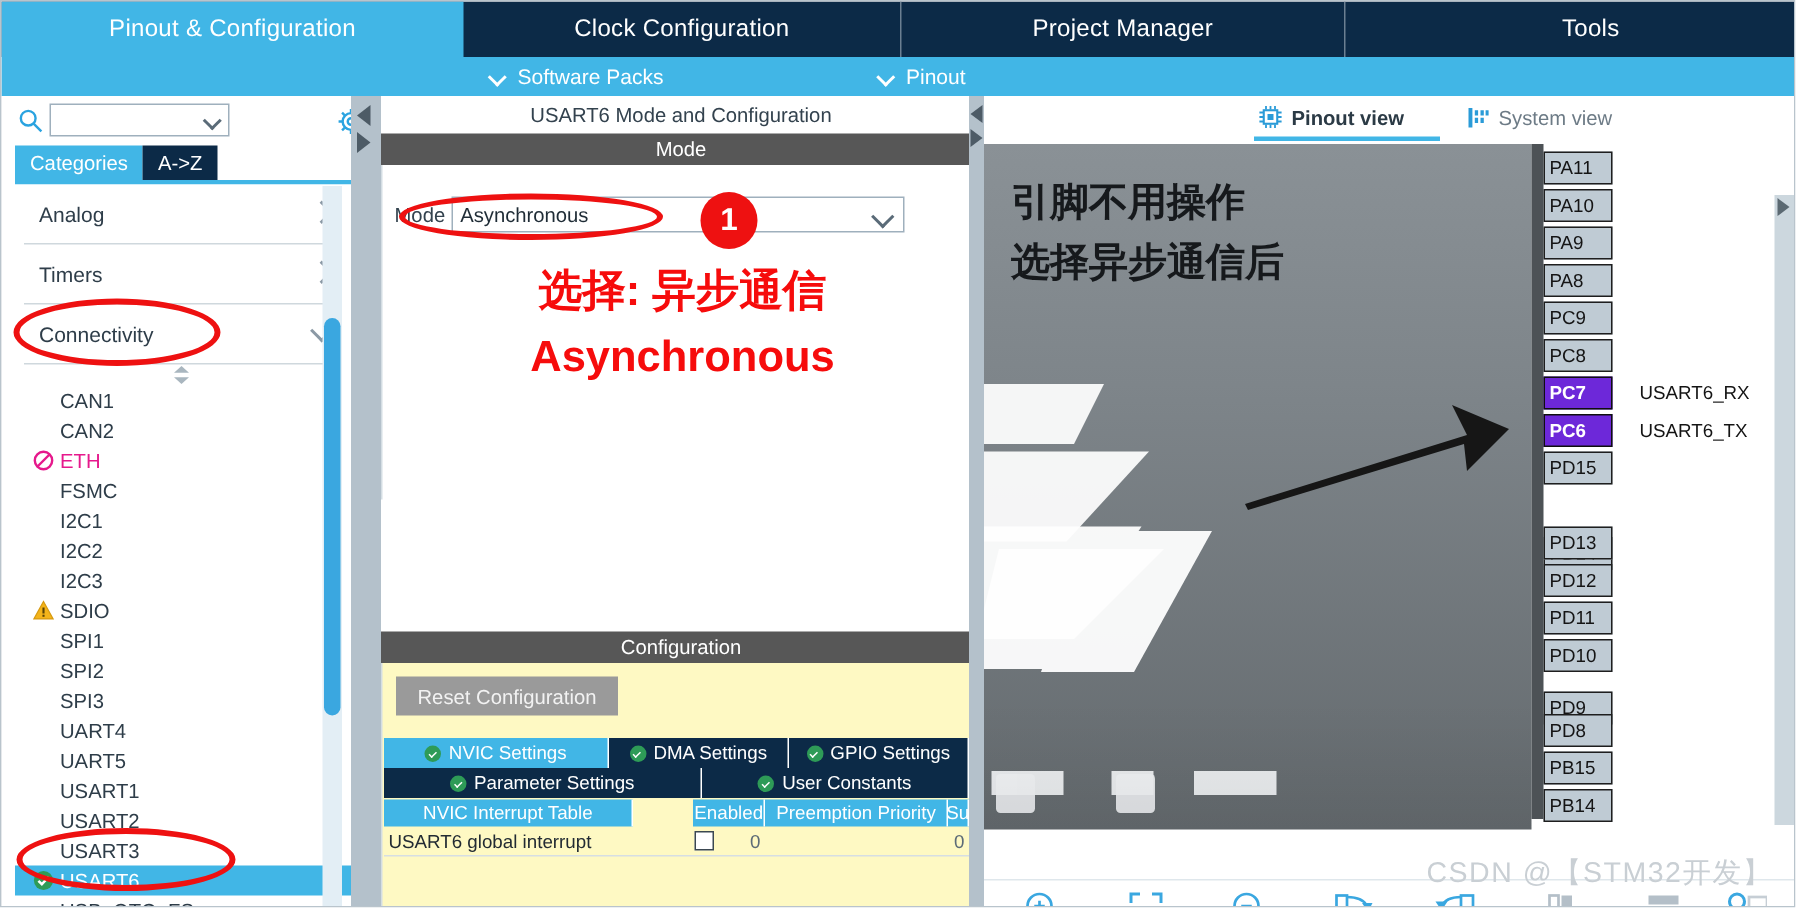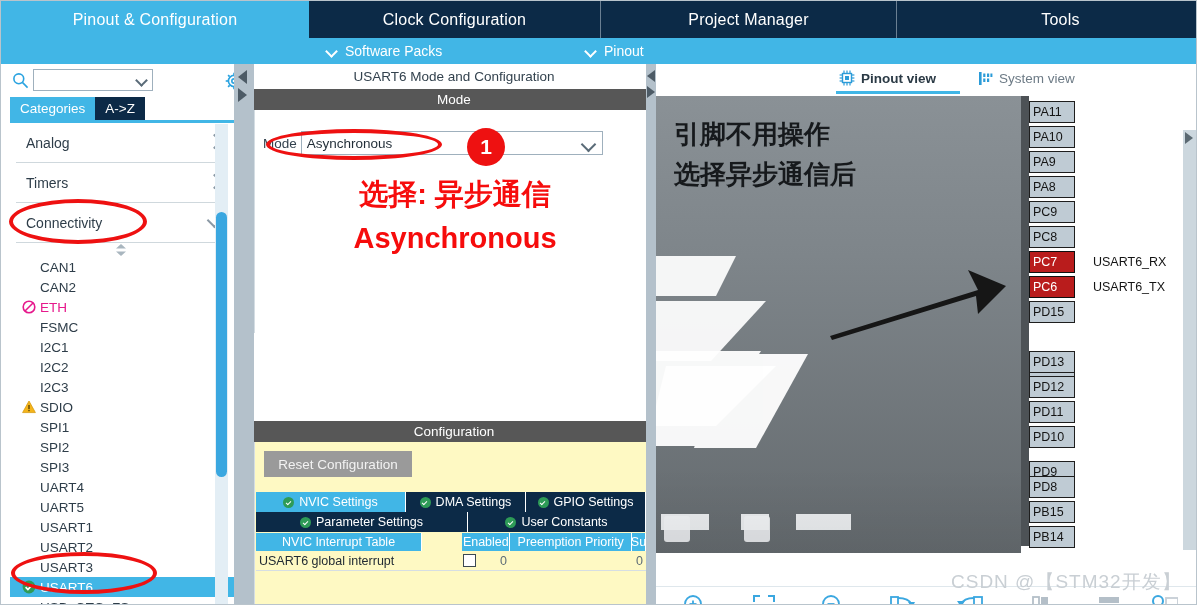--- a/index.html
+++ b/index.html
@@ -111,21 +111,21 @@
   .vtabline{position:absolute;top:27px;height:3px;background:#41b6e6;}
 
   .chipwrap{position:absolute;left:0;top:32px;width:540px;height:490px;}
   .chipbg{position:absolute;left:0;top:0;width:365px;height:457px;background:linear-gradient(180deg,#8a9196 0%,#7e858a 35%,#646a6e 100%);overflow:hidden;}
   .chinote{position:absolute;left:18px;top:18px;color:#16191c;font-weight:bold;font-size:26px;line-height:40px;white-space:nowrap;}
 
   .pinlist{position:absolute;left:365px;top:0;width:175px;height:457px;}
   .pinrail{position:absolute;left:0;top:0;width:8px;height:450px;background:#4d5256;}
   .pin{position:absolute;left:8px;width:46px;height:22px;background:#bfcbd4;border:1.5px solid #1e1e1e;box-sizing:border-box;
        display:flex;align-items:center;font-size:12.5px;color:#151515;padding-left:3px;}
-  .pin.act{background:#b91c1c;color:#ffffff;border-color:#0f0f0f;}
+  .pin.act{background:#6d28d9;color:#ffffff;border-color:#0f0f0f;font-weight:bold;}
   .pinsig{position:absolute;left:72px;font-size:12.5px;color:#141414;}
 
   .rscroll-track{position:absolute;left:527px;top:34px;width:13px;height:420px;background:#ccd7de;}
   .rscroll-arrow{position:absolute;left:529px;top:36px;width:0;height:0;border-top:6px solid transparent;border-bottom:6px solid transparent;border-left:8px solid #5b6972;}
 
   .toolbar{position:absolute;left:0;top:522px;width:540px;height:40px;background:#ffffff;border-top:1px solid #dfe7ec;}
   .tbtn{position:absolute;top:4px;width:32px;height:30px;}
 
   .watermark{position:absolute;left:950px;top:568px;font-size:19px;color:#c9cfd4;letter-spacing:1px;white-space:nowrap;pointer-events:none;}
 </style>

